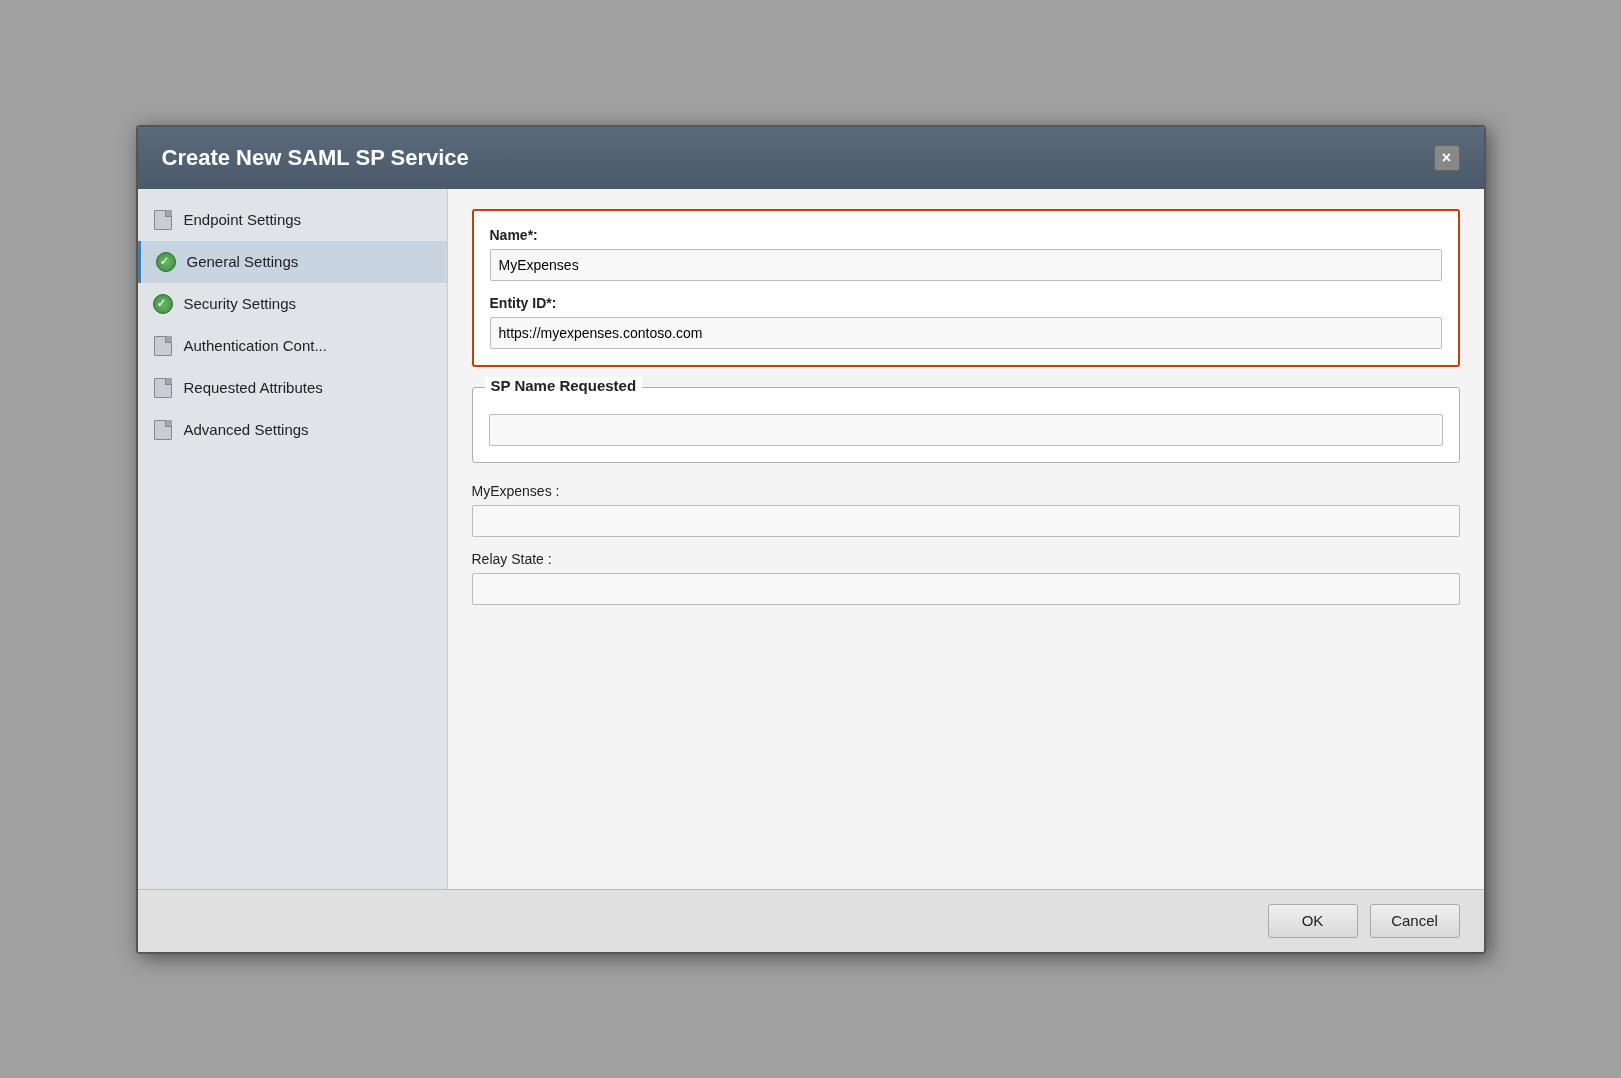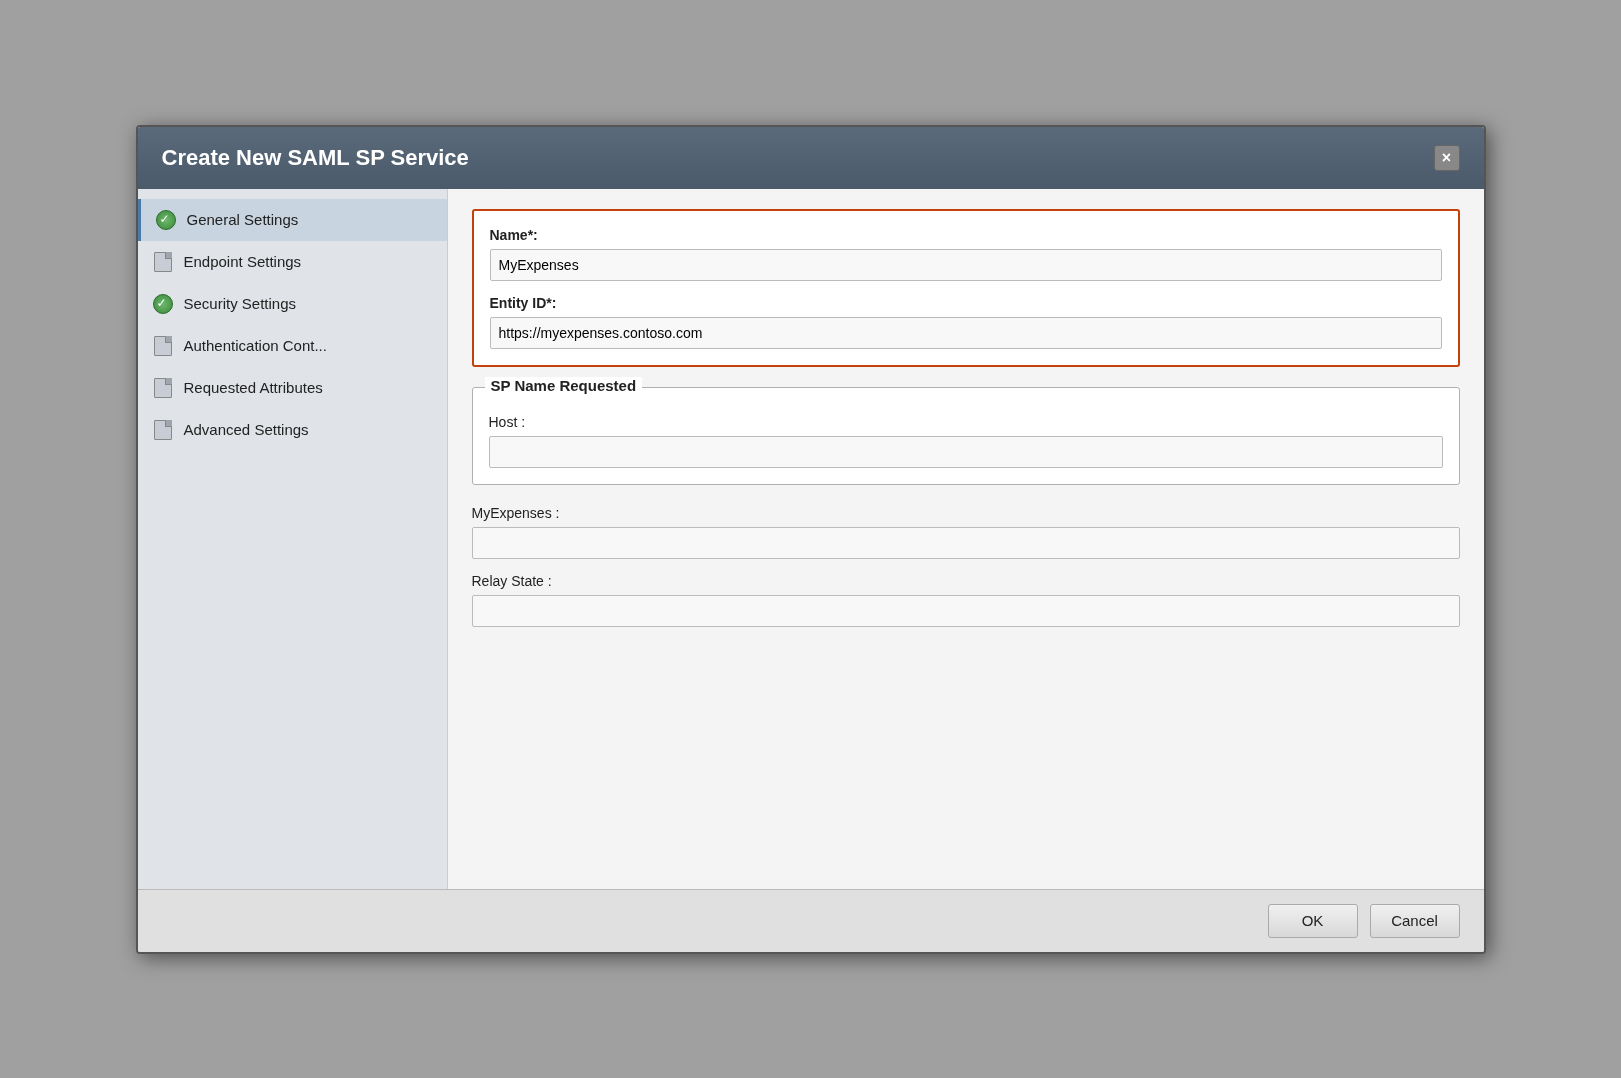--- a/index.html
+++ b/index.html
@@ -259,32 +259,32 @@
 
   <div class="dialog-header">
     <span class="dialog-title">Create New SAML SP Service</span>
     <button class="close-btn">×</button>
   </div>
 
   <div class="dialog-body">
 
     <div class="sidebar">
 
+      <div class="sidebar-item">
+        <span class="sidebar-icon">
+          <span class="icon-document"></span>
+        </span>
+        <span>Endpoint Settings</span>
+      </div>
+
       <div class="sidebar-item active">
         <span class="sidebar-icon">
           <span class="icon-green-check"></span>
         </span>
         <span>General Settings</span>
-      </div>
-
-      <div class="sidebar-item">
-        <span class="sidebar-icon">
-          <span class="icon-document"></span>
-        </span>
-        <span>Endpoint Settings</span>
       </div>
 
       <div class="sidebar-item">
         <span class="sidebar-icon">
           <span class="icon-green-check"></span>
         </span>
         <span>Security Settings</span>
       </div>
 
       <div class="sidebar-item">
@@ -325,21 +325,20 @@
         </div>
 
       </div>
 
       <div class="fieldset-border">
         <span class="fieldset-border-title">SP Name Requested</span>
 
         <div style="margin-top: 10px;">
           <div class="row-two-col">
             <div class="col-host">
-              <label class="form-label" style="font-weight: normal;">Host :</label>
               <input class="form-input" type="text" value="" style="">
             </div>
           </div>
         </div>
       </div>
 
       <div class="form-group">
         <label class="form-label" style="font-weight: normal;">MyExpenses :</label>
         <input class="form-input" type="text" value="" style="">
       </div>

